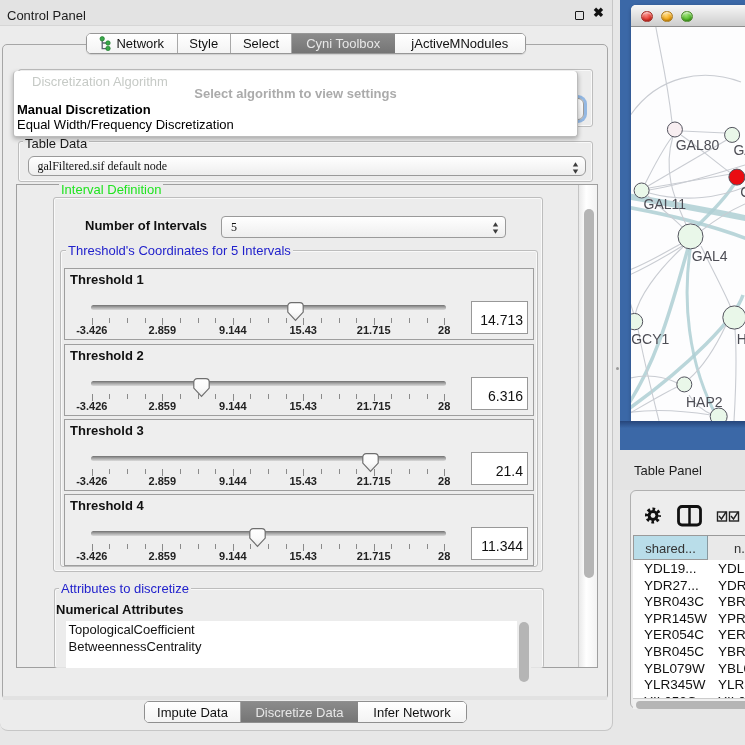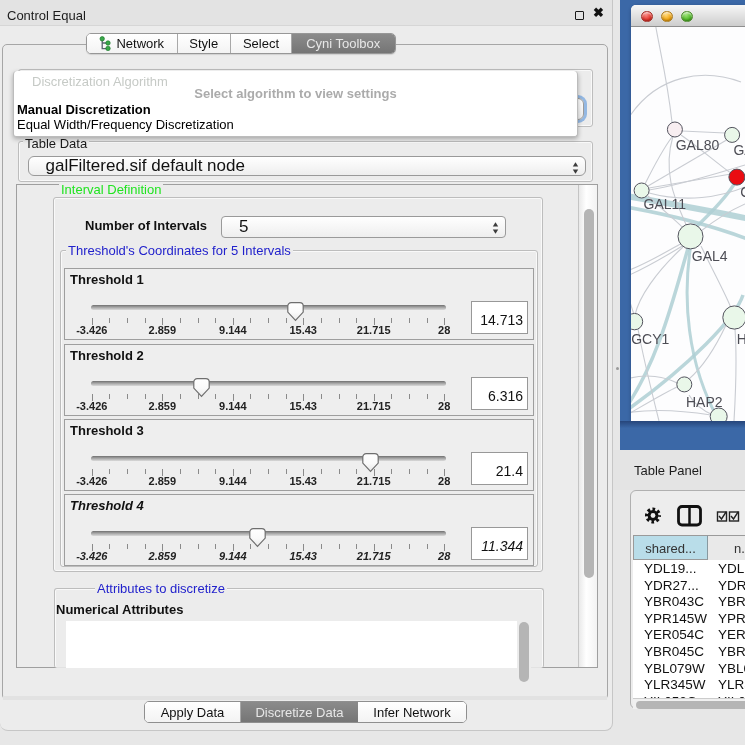--- a/index.html
+++ b/index.html
@@ -19,21 +19,21 @@
 .tab:last-child { border-right:none; }
 .tab.dark { background:linear-gradient(#8b8b8b,#757575); color:#e7e7e7; border-right:none; }
 
 
 #cpanel { position:absolute; left:2px; top:44px; width:606px; height:656px; border:1px solid #a6a6a6; border-radius:5px; background:#ececec; }
 
 .group { position:absolute; border:1px solid #bdbdbd; border-radius:3px; box-shadow:inset 0 0 0 1px rgba(255,255,255,0.7); }
 .gtitle { position:absolute; font-size:13px; background:#ececec; padding:0 2px; white-space:nowrap; line-height:13px;}
 
 
-.combo { position:absolute; height:22px; border:1px solid #9a9a9a; border-radius:4px; background:linear-gradient(#ffffff,#eeeeee); font-size:17px; color:#111; line-height:20px; padding-left:17px; white-space:nowrap; }
+.combo { position:absolute; height:22px; border:1px solid #9a9a9a; border-radius:4px; background:linear-gradient(#ffffff,#eeeeee); font-size:12px; color:#111; line-height:20px; padding-left:9px; white-space:nowrap;font-family:Liberation Serif, serif; }
 .combo .arr { position:absolute; right:6px; top:4px; }
 
 
 #spane { position:absolute; left:13px; top:139px; width:582px; height:484px; border:1px solid #9f9f9f; background:#ececec; }
 #vsb { position:absolute; right:0; top:0; width:19px; height:100%; background:linear-gradient(90deg,#e9e9e9,#ffffff 40%,#f2f2f2); border-left:1px solid #c4c4c4; }
 #vsbth { position:absolute; left:5px; top:24px; width:10px; height:369px; background:#b5b5b5; border-radius:5px; }
 
 
 .blk { position:absolute; width:470px; height:72px; background:#eeeeee; border:1px solid #9e9e9e; }
 .blkt { position:absolute; left:5px; top:3px; font-size:13px; font-weight:bold; color:#111; }
@@ -78,21 +78,21 @@
 .trow { position:absolute; left:0; width:128px; font-size:13.5px; color:#111; }
 .trow .c1 { position:absolute; left:11px; }
 .trow .c2 { position:absolute; left:85px; }
 #hsb { position:absolute; left:2px; top:207px; width:128px; height:11px; background:#f0f0f0; border-top:1px solid #cccccc; }
 #hsbth { position:absolute; left:3px; top:1.5px; width:150px; height:8px; background:#b5b5b5; border-radius:4px; }
 </style></head>
 <body>
 
 <div id="winA">
   <div id="titlebar">
-      <span class="t">Control Equal</span>
+      <span class="t">Control Panel</span>
       <div id="maxbox"></div>
       <span id="closex">✖</span>
     </div>
 
   <div id="cpanel">
 
     <div class="group" style="left:15px;top:24px;width:575px;height:58px;"></div>
     <div class="gtitle" style="left:29px;top:29px;background:transparent;color:#3a3a3a;">Discretization Algorithm</div>
     <div class="combo" style="left:25px;top:53px;width:556px;border-radius:6px;box-shadow:0 0 0 3px rgba(90,150,220,0.6);">Manual Discretization</div>
 
@@ -245,21 +245,21 @@
               <linearGradient id="tg3" x1="0" y1="0" x2="0" y2="1">
 <stop offset="0" stop-color="#ffffff"></stop>
                 <stop offset="0.55" stop-color="#fafafa"></stop>
                 <stop offset="1" stop-color="#e8e8e8"></stop>
               </linearGradient>
             </defs>
 <path d="M4.2,0.7 h8.6 a3.4,3.4 0 0 1 3.4,3.4 v6 L8.5,18.3 L0.8,10.1 v-6 a3.4,3.4 0 0 1 3.4,-3.4 z" fill="url(#tg3)" stroke="#6e6e6e" stroke-width="1.2"></path>
           </svg>
 <div class="vbox">21.4</div>
 </div>
-<div class="blk" style="left:63px;top:493px;font-style:italic;">
+<div class="blk" style="left:63px;top:493px;">
 <div class="blkt">Threshold 4</div>
 <div class="trk"></div>
 <div class="tk" style="left:26.8px;height:7.5px"></div>
           <div class="tk" style="left:44.4px;height:5px"></div>
           <div class="tk" style="left:62.0px;height:5px"></div>
           <div class="tk" style="left:79.7px;height:5px"></div>
           <div class="tk" style="left:97.3px;height:7.5px"></div>
           <div class="tk" style="left:114.9px;height:5px"></div>
           <div class="tk" style="left:132.5px;height:5px"></div>
           <div class="tk" style="left:150.1px;height:5px"></div>
@@ -290,46 +290,49 @@
                 <stop offset="1" stop-color="#e8e8e8"></stop>
               </linearGradient>
             </defs>
 <path d="M4.2,0.7 h8.6 a3.4,3.4 0 0 1 3.4,3.4 v6 L8.5,18.3 L0.8,10.1 v-6 a3.4,3.4 0 0 1 3.4,-3.4 z" fill="url(#tg4)" stroke="#6e6e6e" stroke-width="1.2"></path>
           </svg>
 <div class="vbox">11.344</div>
 </div>
     </div>
 
     <div class="group" style="left:51px;top:543px;width:490px;height:80px;border-bottom:none;"></div>
-    <div class="gtitle" style="left:56px;top:537px;color:#2222cc;margin-left:36px;">Attributes to discretize</div>
+    <div class="gtitle" style="left:56px;top:537px;color:#2222cc;">Attributes to discretize</div>
     <div class="abs" style="left:53px;top:557px;font-size:13px;font-weight:bold;color:#111;">Numerical Attributes</div>
     <div id="alist">
+        <div>TopologicalCoefficient</div>
+        <div>BetweennessCentrality</div>
     </div>
     <div id="alsb">
         <div id="alsbth"></div>
       </div>
 
     <div id="botband"></div>
   </div>
 
   <div id="toptabs">
     <div class="tab" style="width:90.5px;">
       <svg width="13" height="15" viewBox="0 0 13 15" style="margin-right:4px;">
         <path d="M3.2,3 V13.2 M3.2,7 H8.6 M3.2,12.6 H8.6" stroke="#5b6370" stroke-width="1.3" fill="none"></path>
         <circle cx="3.2" cy="2.8" r="2.2" fill="#3aa84a" stroke="#1d7a2c" stroke-width="0.7"></circle>
         <circle cx="9" cy="7" r="2.2" fill="#3aa84a" stroke="#1d7a2c" stroke-width="0.7"></circle>
         <circle cx="9" cy="12.4" r="2.2" fill="#3aa84a" stroke="#1d7a2c" stroke-width="0.7"></circle>
       </svg>Network</div>
     <div class="tab" style="width:53.5px;">Style</div>
     <div class="tab" style="width:61px;">Select</div>
     <div class="tab dark" style="width:102.5px;">Cyni Toolbox</div>
+    <div class="tab" style="width:130.5px;">jActiveMNodules</div>
   </div>
 
   <div id="bottabs">
-    <div class="tab" style="width:96px;">Apply Data</div>
+    <div class="tab" style="width:96px;">Impute Data</div>
     <div class="tab dark" style="width:117px;">Discretize Data</div>
     <div class="tab" style="width:108px;text-align:right;">Infer Network</div>
   </div>
 
   <div id="popup">
     <div style="position:absolute;left:18px;top:3px;font-size:13px;color:#c6cac6;">Discretization Algorithm</div>
     <div class="hint">Select algorithm to view settings</div>
     <div class="r1">Manual Discretization</div>
     <div class="r2">Equal Width/Frequency Discretization</div>
   </div>

